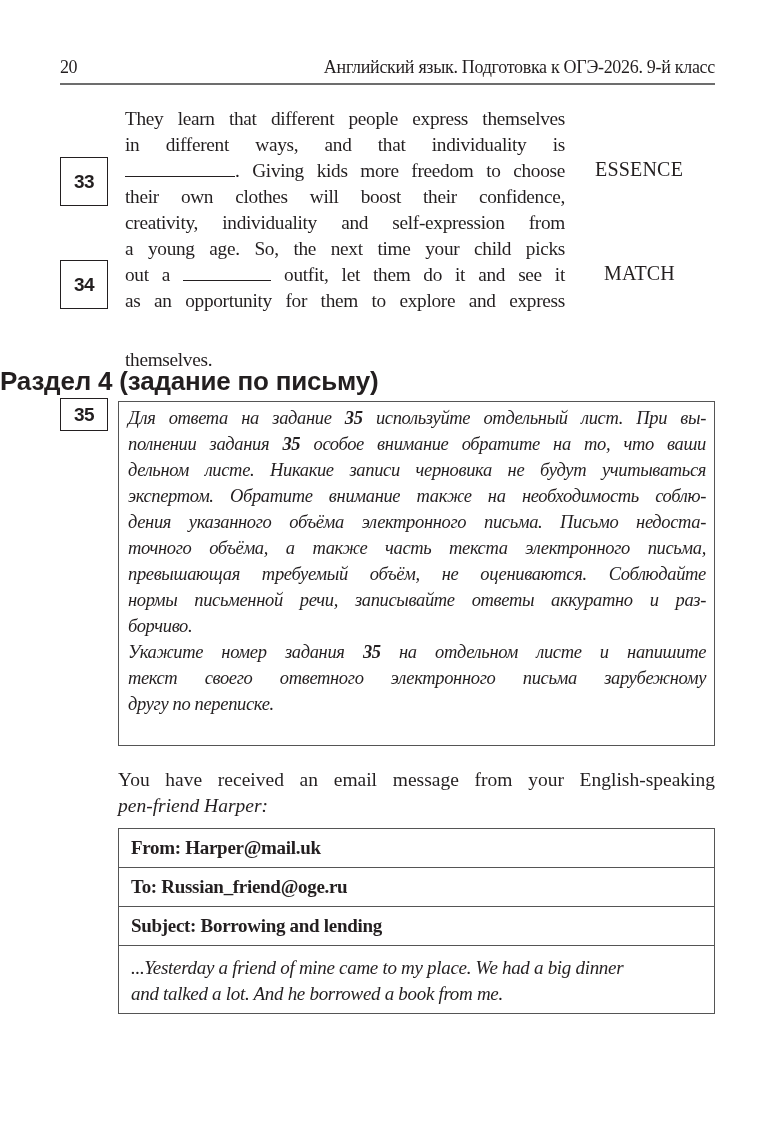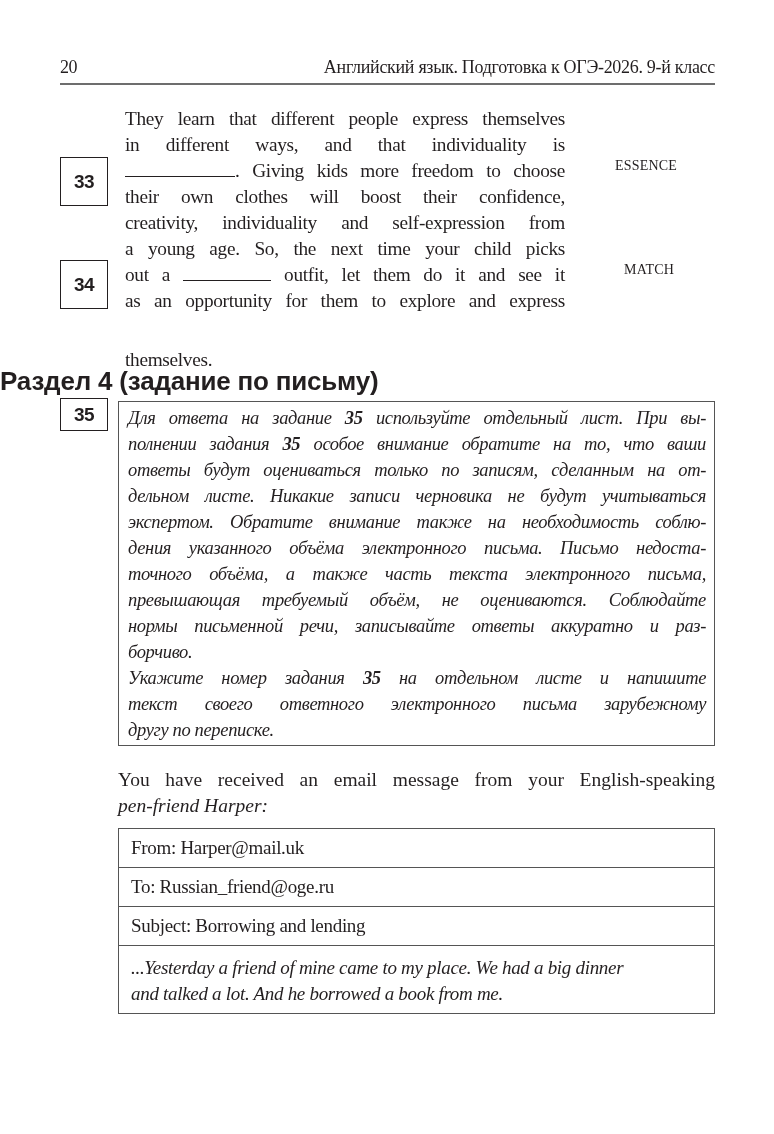--- a/index.html
+++ b/index.html
@@ -30,21 +30,21 @@
     position: absolute; left: 125px; top: 106px; width: 440px;
     font-size: 19.3px; line-height: 26px; text-align: justify;
     letter-spacing: -0.3px;
   }
   .passage .line { display: block; text-align-last: justify; white-space: nowrap; }
   .passage .line.last { text-align-last: left; margin-top: 33px; }
   .blank { display: inline-block; border-bottom: 1.3px solid #231f20; height: 16px; vertical-align: baseline; }
   .blank.b33 { width: 110px; }
   .blank.b34 { width: 88px; }
 
-  .keyword { position: absolute; font-size: 14px; letter-spacing: 0.2px; margin-left: 20px; }
+  .keyword { position: absolute; font-size: 20px; letter-spacing: 0.2px; }
   .keyword.k33 { left: 595px; top: 158px; }
   .keyword.k34 { left: 604px; top: 262px; }
 
   .section-title {
     position: absolute; left: 0; width: 774px; top: 366px; text-align: left;
     font-family: "Liberation Sans", "DejaVu Sans", sans-serif;
     font-weight: bold; font-size: 26px; letter-spacing: -0.2px;
   }
 
   .instr-box {
@@ -65,21 +65,21 @@
   .intro .line { display: block; text-align: justify; text-align-last: justify; white-space: nowrap; }
   .intro .line.last { text-align-last: left; font-style: italic; }
 
   .email {
     position: absolute; left: 118px; top: 828px; width: 597px;
     border: 1.5px solid #555; box-sizing: border-box;
   }
   .email .row {
     border-bottom: 1.5px solid #555; height: 39px; box-sizing: border-box;
     padding-left: 12px; display: flex; align-items: center;
-    font-weight: normal; font-size: 19px; letter-spacing: -0.3px;
+    font-weight: bold; font-size: 19px; letter-spacing: -0.3px;
   }
   .email .row.body {
     border-bottom: none; height: auto; display: block;
     padding: 9px 10px 6px 12px;
     font-weight: normal; font-style: italic; font-size: 19px; line-height: 26px;
     letter-spacing: -0.3px;
   }
   .email .row.body .line { display: block; white-space: nowrap; }
 </style>
 </head>
@@ -108,21 +108,20 @@
 <div class="keyword k33">ESSENCE</div>
 <div class="keyword k34">MATCH</div>
 
 <div class="section-title">Раздел 4 (задание по письму)</div>
 
 <div class="task-num n35">35</div>
 
 <div class="instr-box">
   <span class="line"><span>Для ответа на задание </span><b>35</b><span> используйте отдельный лист. При вы-</span></span>
   <span class="line"><span>полнении задания </span><b>35</b><span> особое внимание обратите на то, что ваши</span></span>
-  <span class="line">ответы будут оцениваться только по записям, сделанным на от-</span>
   <span class="line">дельном листе. Никакие записи черновика не будут учитываться</span>
   <span class="line">экспертом. Обратите внимание также на необходимость соблю-</span>
   <span class="line">дения указанного объёма электронного письма. Письмо недоста-</span>
   <span class="line">точного объёма, а также часть текста электронного письма,</span>
   <span class="line">превышающая требуемый объём, не оцениваются. Соблюдайте</span>
   <span class="line">нормы письменной речи, записывайте ответы аккуратно и раз-</span>
   <span class="line last">борчиво.</span>
   <span class="line"><span>Укажите номер задания </span><b>35</b><span> на отдельном листе и напишите</span></span>
   <span class="line">текст своего ответного электронного письма зарубежному</span>
   <span class="line last">другу по переписке.</span>

